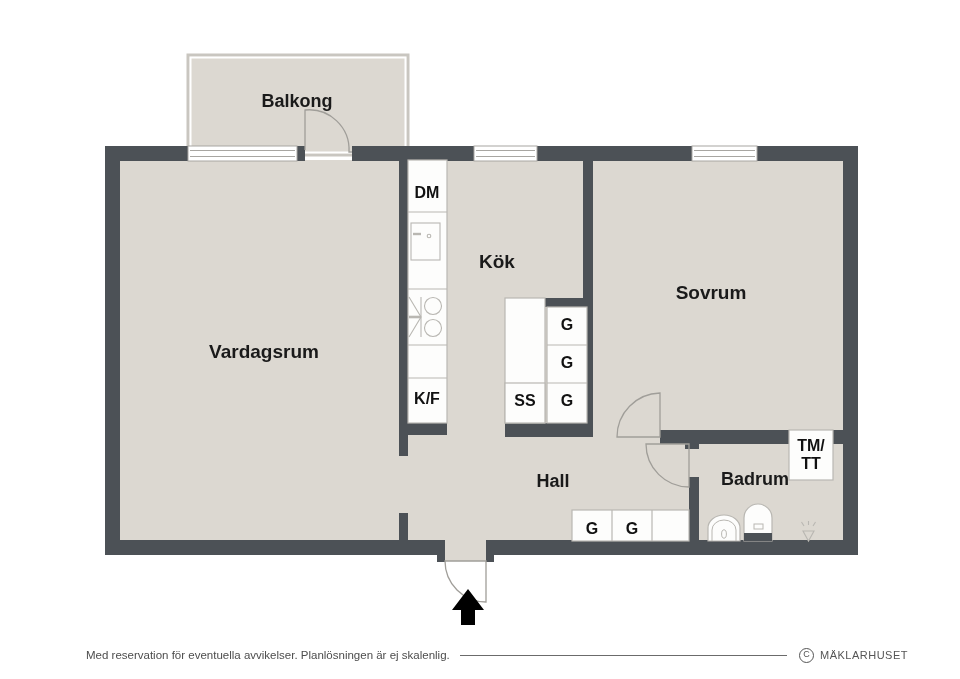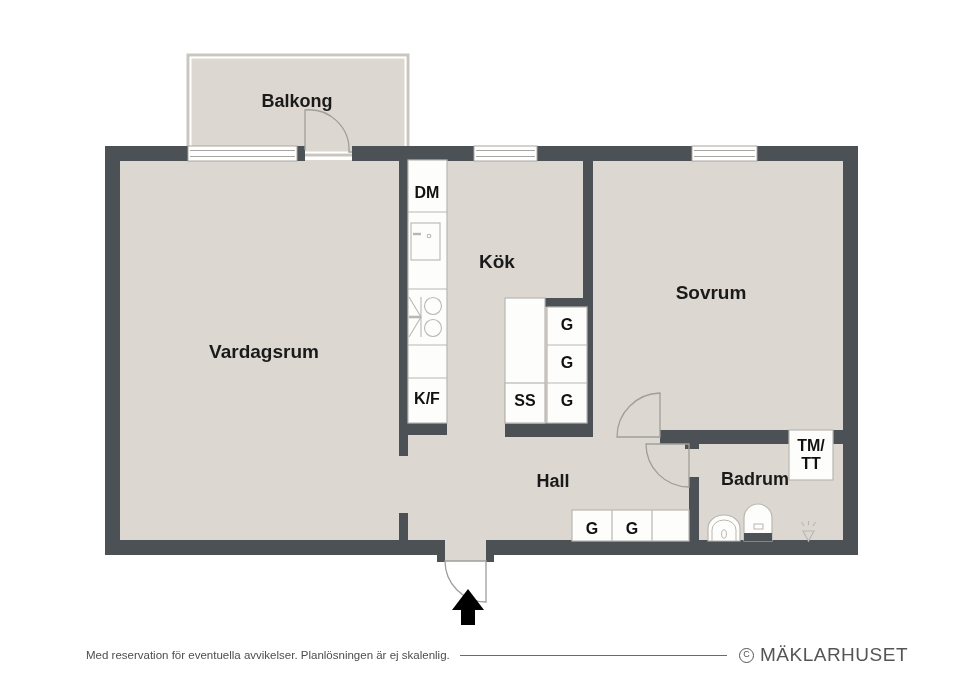--- a/index.html
+++ b/index.html
@@ -79,21 +79,21 @@
     border: 1.4px solid #555;
     border-radius: 50%;
     font-size: 9px;
     line-height: 11px;
     text-align: center;
     color: #555;
     font-family: "Liberation Sans", sans-serif;
   }
   .brand-name {
     font-family: "Liberation Sans", sans-serif;
-    font-size: 19px;
+    font-size: 11px;
     letter-spacing: 0.5px;
     color: #555;
     font-weight: 400;
   }
 </style>
 </head>
 <body>
 
 <div id="plan-wrap">
 <svg class="floorplan" viewBox="0 0 960 679" xmlns="http://www.w3.org/2000/svg">

